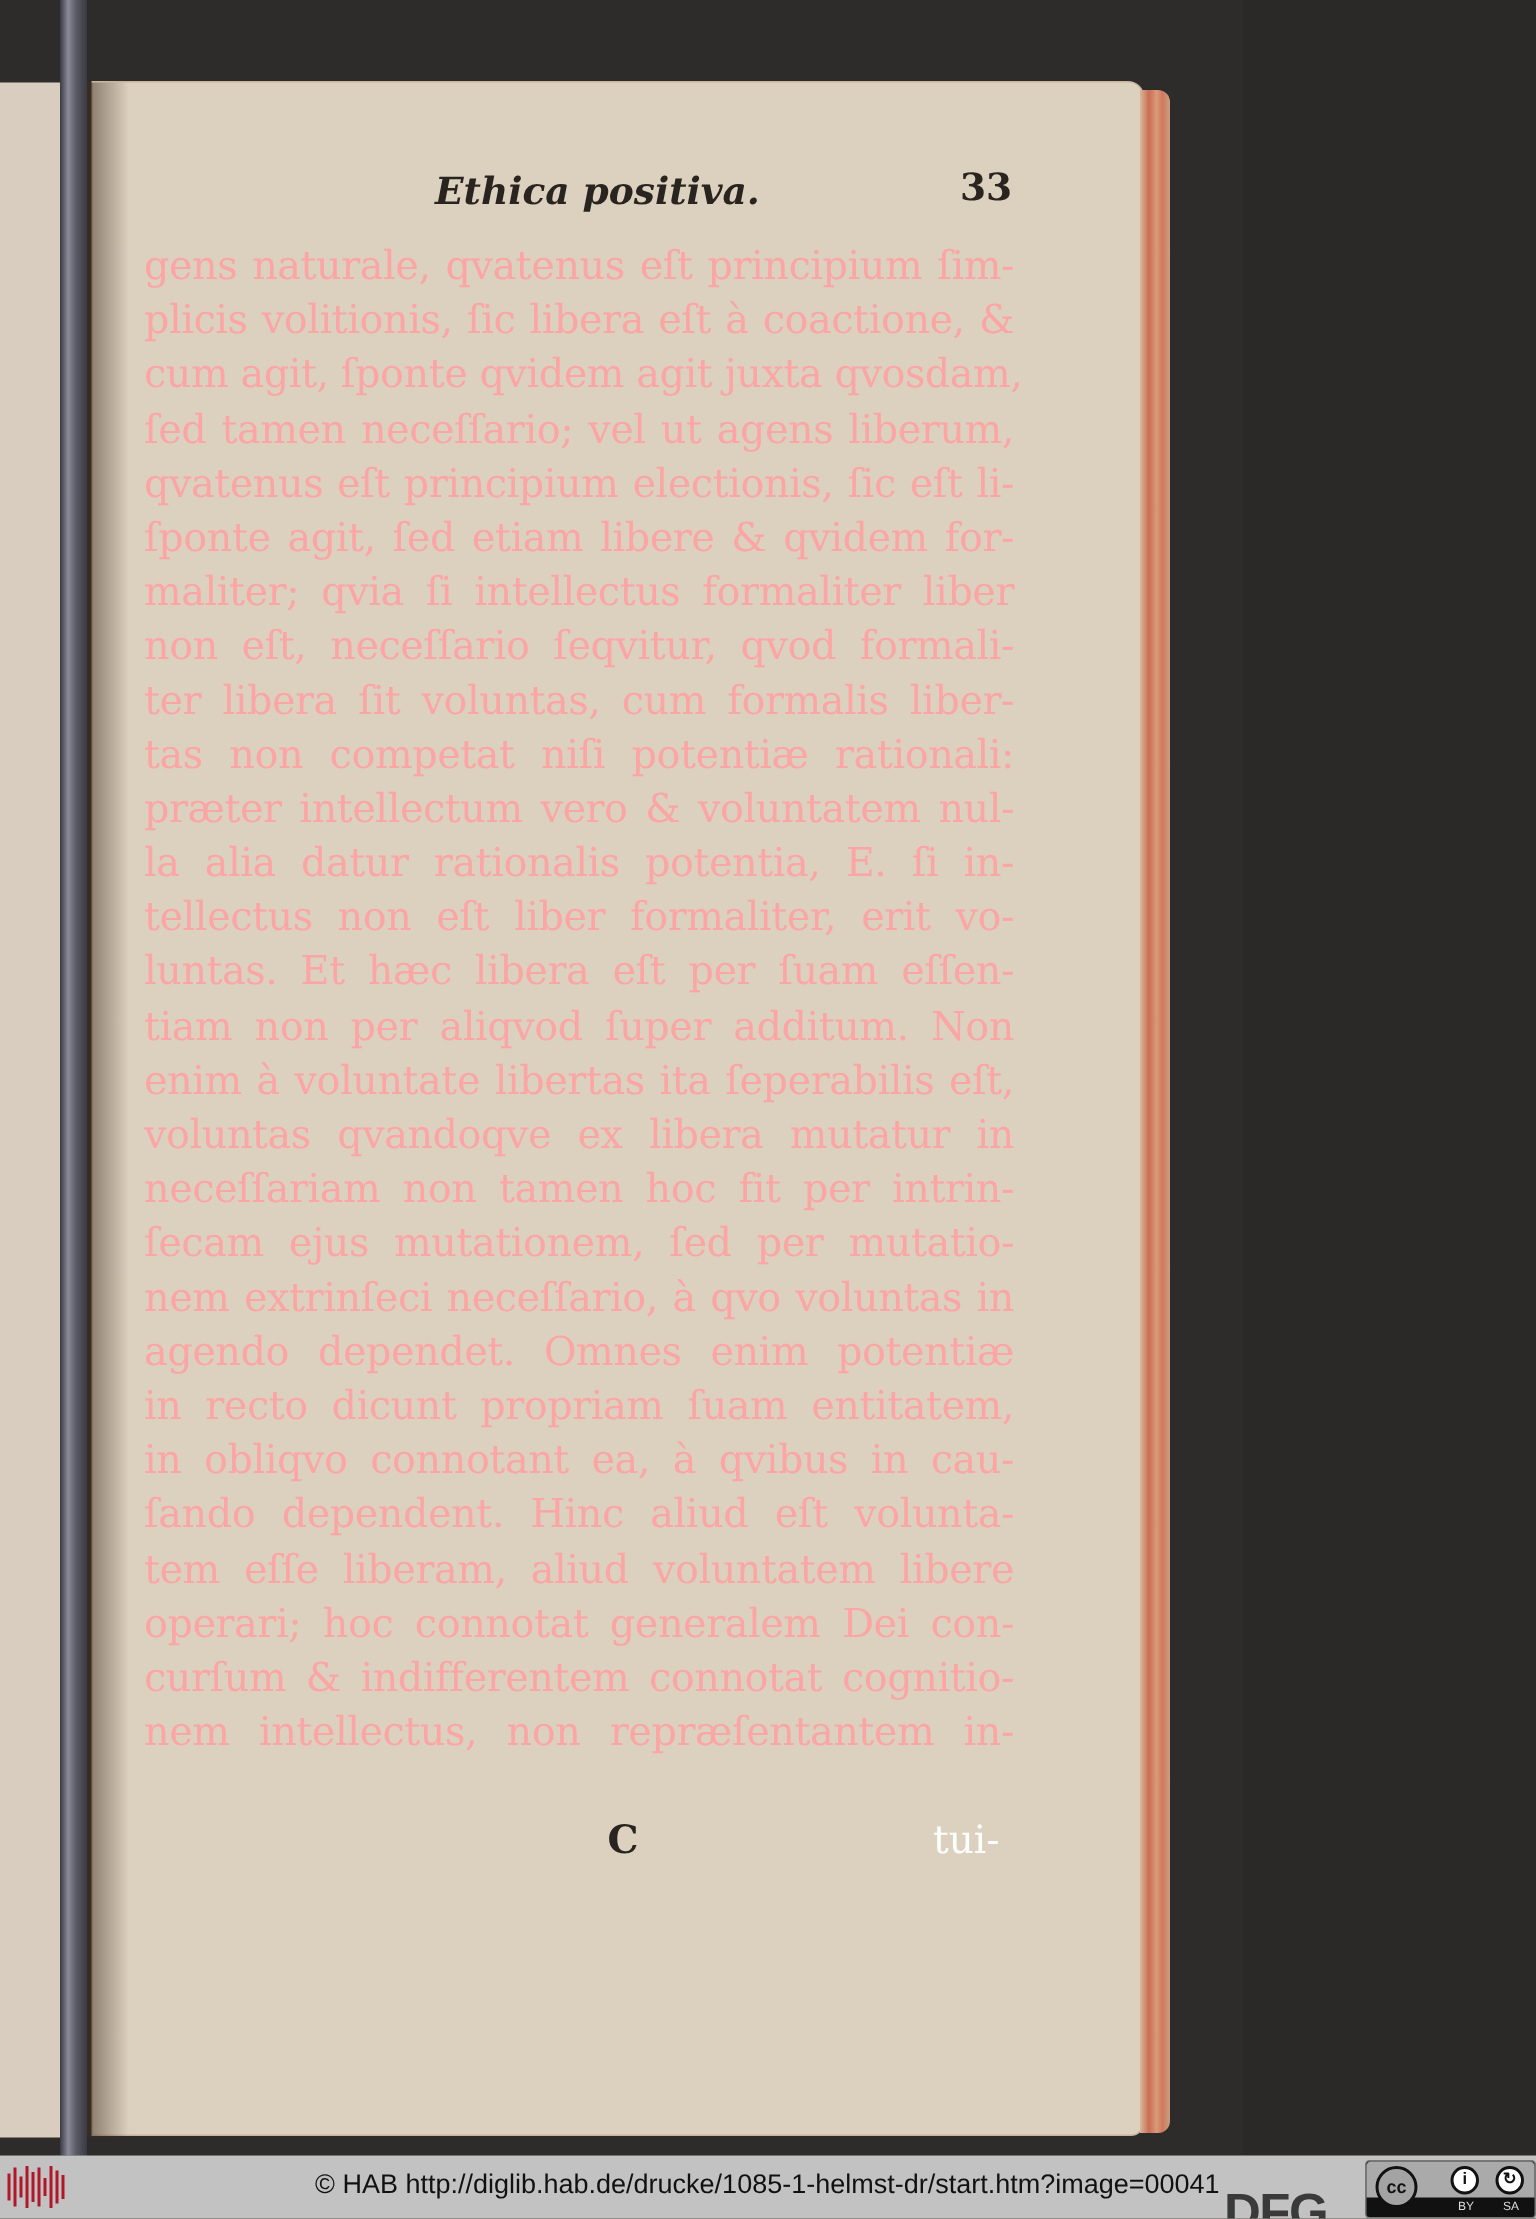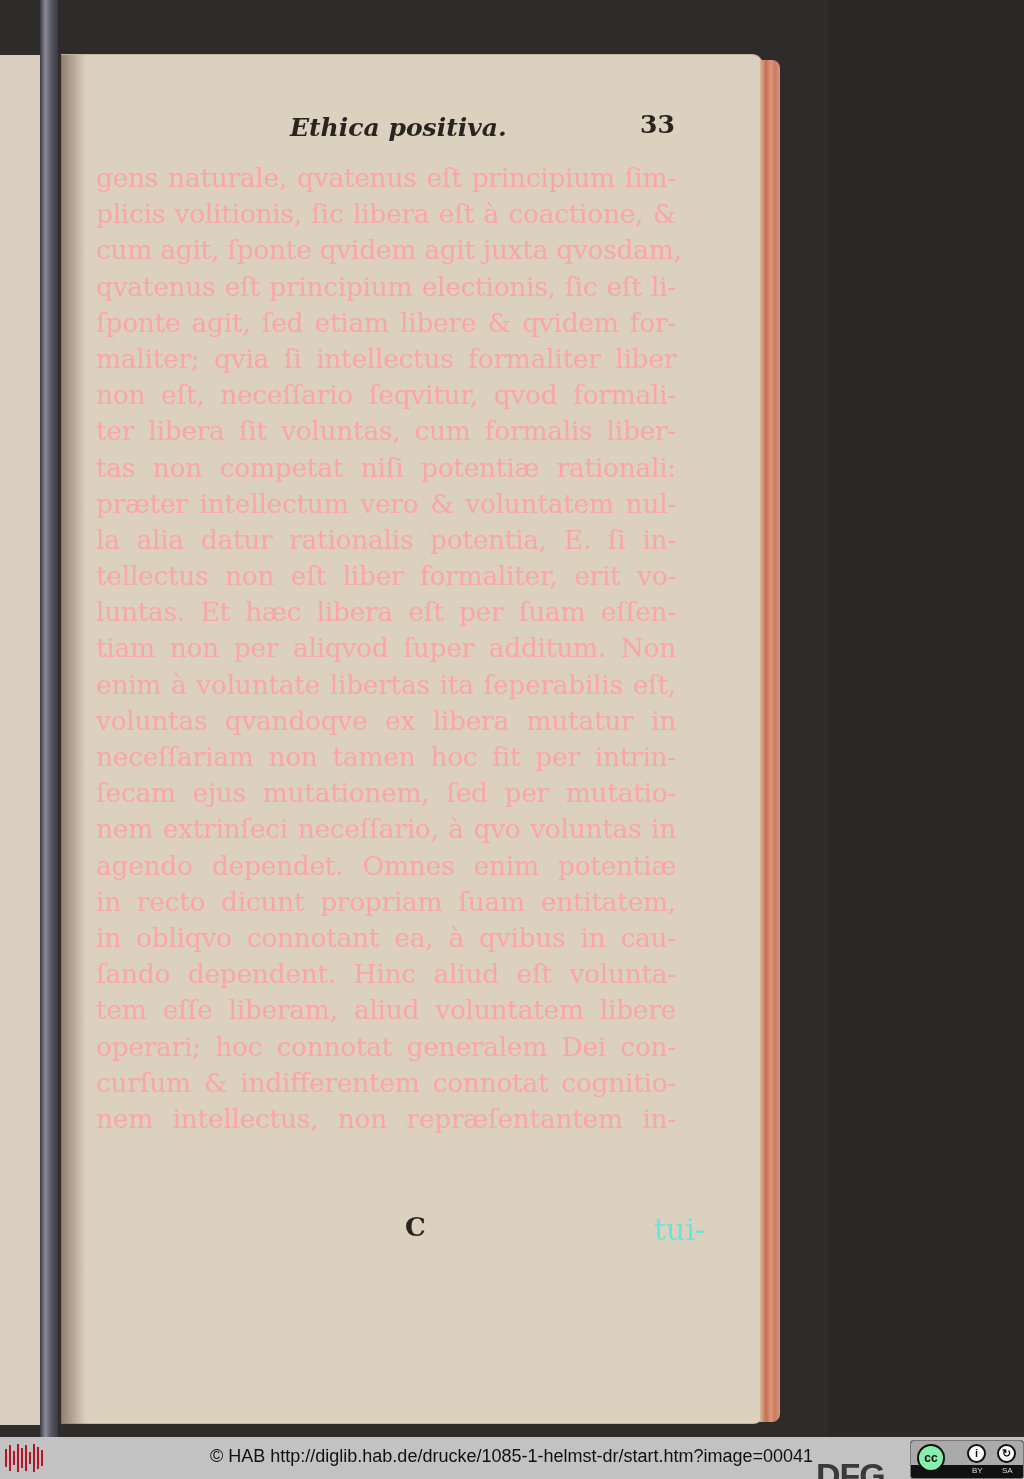--- a/index.html
+++ b/index.html
@@ -9,29 +9,29 @@
   .prev-page-edge{position:absolute;left:40px;top:0;width:18px;height:1437px;background:linear-gradient(90deg,#3a3a44,#8a8a98 30%,#5a5a66 60%,#3a3a44);}
   .gutter-shadow{position:absolute;left:58px;top:55px;width:28px;height:1370px;background:linear-gradient(90deg,rgba(60,45,30,.55),rgba(60,45,30,0));z-index:2;}
   .page{position:absolute;left:62px;top:55px;width:700px;height:1368px;background:#dcd0bf;border-radius:0 10px 8px 0;box-shadow:0 0 0 1px #c8b49a;}
   .page-edge{position:absolute;left:760px;top:60px;width:20px;height:1362px;background:linear-gradient(90deg,#d8b79a,#c96e54 30%,#d89a78 55%,#cf7a5e 75%,#c9a07e);border-radius:0 8px 8px 0;}
   .prev-text{position:absolute;left:2px;top:150px;width:36px;font-size:13px;line-height:26px;color:#6a5e52;opacity:.55;overflow:hidden;white-space:nowrap;}
   .running-head{position:absolute;left:290px;top:113px;font-style:italic;font-size:25px;font-weight:bold;color:#2a2420;}
   .page-number{position:absolute;left:640px;top:110px;font-size:25px;font-weight:bold;color:#2a2420;}
   .body-text{position:absolute;left:96px;top:160px;width:580px;}
   .line{display:block;height:36.2px;font-size:26.5px;line-height:36px;color:#fca5a5;white-space:nowrap;letter-spacing:-0.3px;text-align:justify;text-align-last:justify;}
   .signature{position:absolute;left:405px;top:1212px;font-size:26px;font-weight:bold;color:#2a2420;}
-  .catchword{position:absolute;left:654px;top:1212px;font-size:30px;color:#5eead4;}
+  .catchword{position:absolute;left:622px;top:1212px;font-size:26px;color:#ffffff;}
   .footer{position:absolute;left:0;top:1437px;width:1024px;height:42px;background:#c2c2c2;}
   .hab-logo{position:absolute;left:5px;top:6px;width:38px;height:30px;display:flex;gap:2px;align-items:center;}
   .hab-logo span{display:block;width:2px;background:#b0182a;}
   .footer-text{position:absolute;left:210px;top:9px;font-family:Liberation Sans, sans-serif;font-size:18px;color:#111;white-space:nowrap;}
   .dfg-logo{position:absolute;left:816px;top:20px;font-family:"Liberation Sans",sans-serif;font-weight:bold;font-size:34px;color:#3a3a3a;letter-spacing:-1px;line-height:36px;}
   .cc-badge{position:absolute;left:910px;top:3px;width:112px;height:37px;background:#111;border-radius:3px;border:1px solid #777;}
   .cc-top{position:absolute;left:0;top:0;width:112px;height:24px;background:#a9aaa9;border-radius:3px 3px 0 0;}
-  .cc-circle{position:absolute;left:6px;top:3px;width:28px;height:28px;border-radius:50%;background:#86efac;border:2px solid #111;box-sizing:border-box;font-family:"Liberation Sans",sans-serif;font-weight:bold;font-size:12px;line-height:24px;text-align:center;color:#111;}
+  .cc-circle{position:absolute;left:6px;top:3px;width:28px;height:28px;border-radius:50%;background:#a3a3a3;border:2px solid #111;box-sizing:border-box;font-family:"Liberation Sans",sans-serif;font-weight:bold;font-size:12px;line-height:24px;text-align:center;color:#111;}
   .cc-icon{position:absolute;top:3px;width:19px;height:19px;border-radius:50%;background:#fff;border:2px solid #111;box-sizing:border-box;font-family:"Liberation Sans",sans-serif;font-size:11px;line-height:15px;text-align:center;color:#111;font-weight:bold;}
   .cc-label{position:absolute;top:25px;font-family:"Liberation Sans",sans-serif;font-size:8px;color:#ddd;}
 </style>
 </head>
 <body>
 
 <div class="scan">
   <div class="prev-page">
     <div class="prev-text"></div>
   </div>
@@ -40,20 +40,21 @@
   <div class="page-edge"></div>
   <div class="gutter-shadow"></div>
 
   <div class="running-head">Ethica positiva.</div>
   <div class="page-number">33</div>
 
   <div class="body-text">
     <span class="line">gens naturale, qvatenus eſt principium ſim-</span>
     <span class="line">plicis volitionis, ſic libera eſt à coactione, &amp;</span>
     <span class="line">cum agit, ſponte qvidem agit juxta qvosdam,</span>
+    <span class="line">ſed tamen neceſſario; vel ut agens liberum,</span>
     <span class="line">qvatenus eſt principium electionis, ſic eſt li-</span>
     <span class="line">ſponte agit, ſed etiam libere &amp; qvidem for-</span>
     <span class="line">maliter; qvia ſi intellectus formaliter liber</span>
     <span class="line">non eſt, neceſſario ſeqvitur, qvod formali-</span>
     <span class="line">ter libera ſit voluntas, cum formalis liber-</span>
     <span class="line">tas non competat niſi potentiæ rationali:</span>
     <span class="line">præter intellectum vero &amp; voluntatem nul-</span>
     <span class="line">la alia datur rationalis potentia, E. ſi in-</span>
     <span class="line">tellectus non eſt liber formaliter, erit vo-</span>
     <span class="line">luntas. Et hæc libera eſt per ſuam eſſen-</span>

